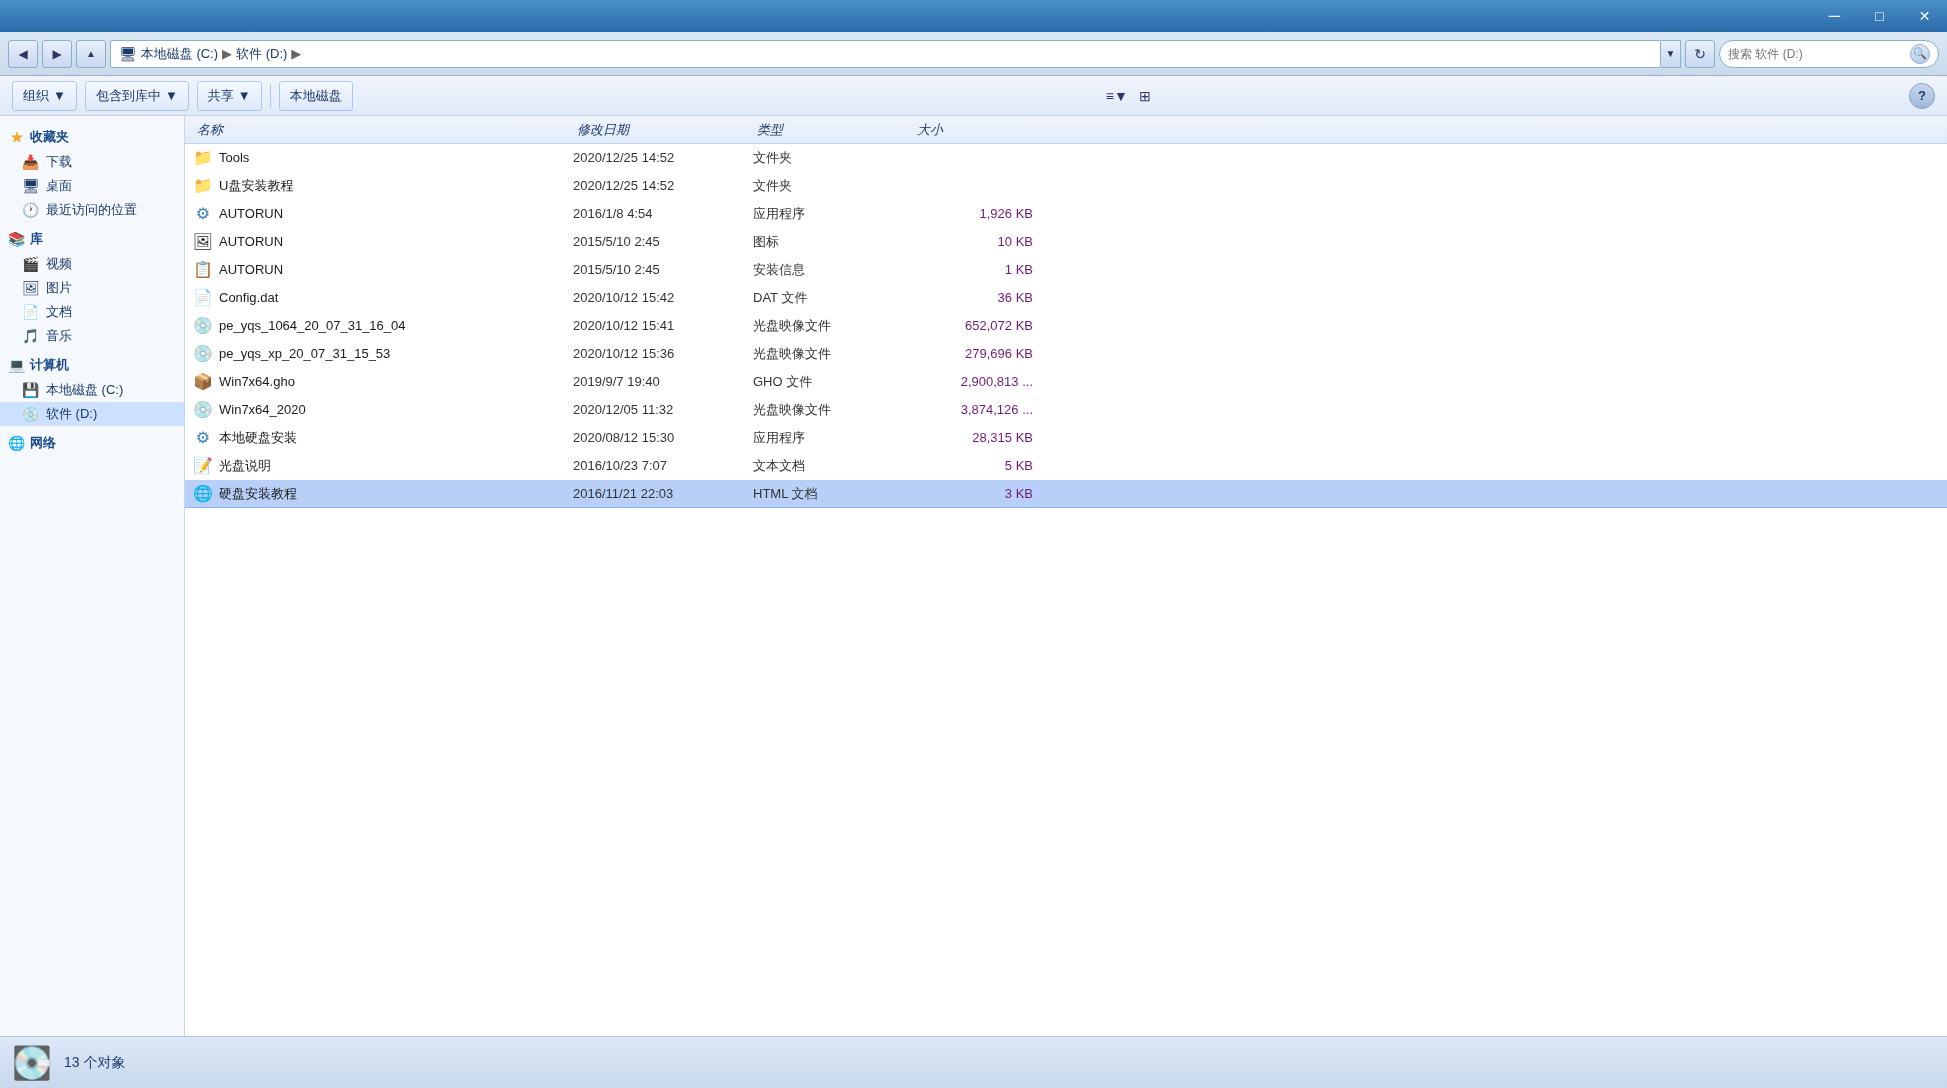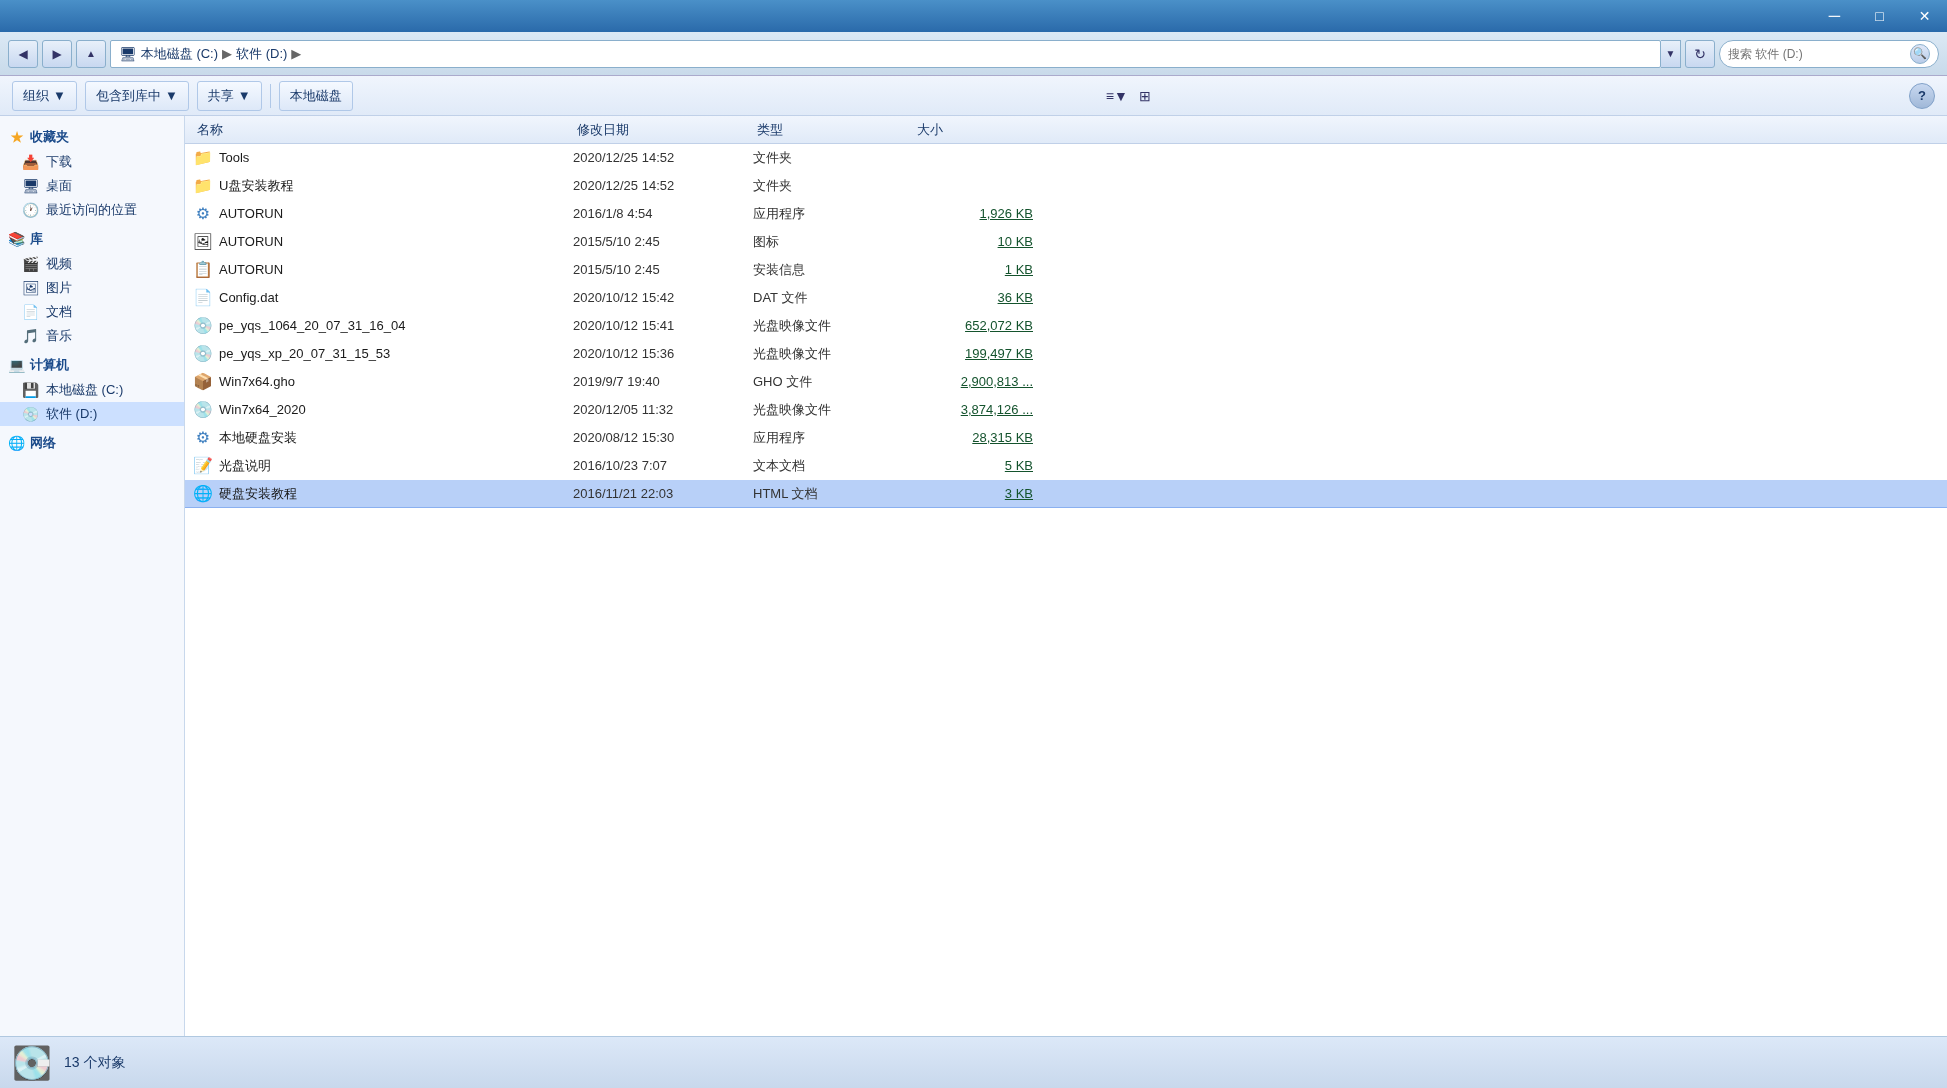--- a/index.html
+++ b/index.html
@@ -263,20 +263,21 @@
       flex-shrink: 0;
     }
     .col-header {
       font-size: 13px;
       color: #1a3a6a;
       cursor: pointer;
       padding: 0 4px;
       display: flex;
       align-items: center;
       height: 100%;
+      font-style: italic;
     }
     .col-name { flex: 0 0 380px; }
     .col-date { flex: 0 0 180px; }
     .col-type { flex: 0 0 160px; }
     .col-size { flex: 0 0 120px; }
 
     
     .file-list {
       flex: 1;
       overflow-y: auto;
@@ -297,21 +298,21 @@
       overflow: hidden;
       text-overflow: ellipsis;
       white-space: nowrap;
       display: flex;
       align-items: center;
       gap: 6px;
     }
     .file-cell.name-cell { flex: 0 0 380px; }
     .file-cell.date-cell { flex: 0 0 180px; color: #333; text-align: right; }
     .file-cell.type-cell { flex: 0 0 160px; color: #333; text-align: right; }
-    .file-cell.size-cell { flex: 0 0 120px; color: #14532d; text-align: left; justify-content: flex-end; text-decoration: underline; }
+    .file-cell.size-cell { flex: 0 0 120px; color: #701a75; text-align: left; justify-content: flex-end; }
 
     .file-icon {
       width: 20px;
       height: 20px;
       flex-shrink: 0;
       display: flex;
       align-items: center;
       justify-content: center;
       font-size: 14px;
     }
@@ -542,21 +543,21 @@
       <div class="file-cell type-cell">光盘映像文件</div>
       <div class="file-cell size-cell">652,072 KB</div>
     </div>
         <div class="file-row">
       <div class="file-cell name-cell">
         <span class="file-icon" style="font-size:16px;color:#6060c0;">💿</span>
         <span>pe_yqs_xp_20_07_31_15_53</span>
       </div>
       <div class="file-cell date-cell">2020/10/12 15:36</div>
       <div class="file-cell type-cell">光盘映像文件</div>
-      <div class="file-cell size-cell">199,497 KB</div>
+      <div class="file-cell size-cell">279,696 KB</div>
     </div>
         <div class="file-row">
       <div class="file-cell name-cell">
         <span class="file-icon" style="font-size:16px;color:#808080;">📦</span>
         <span>Win7x64.gho</span>
       </div>
       <div class="file-cell date-cell">2019/9/7 19:40</div>
       <div class="file-cell type-cell">GHO 文件</div>
       <div class="file-cell size-cell">2,900,813 ...</div>
     </div>

